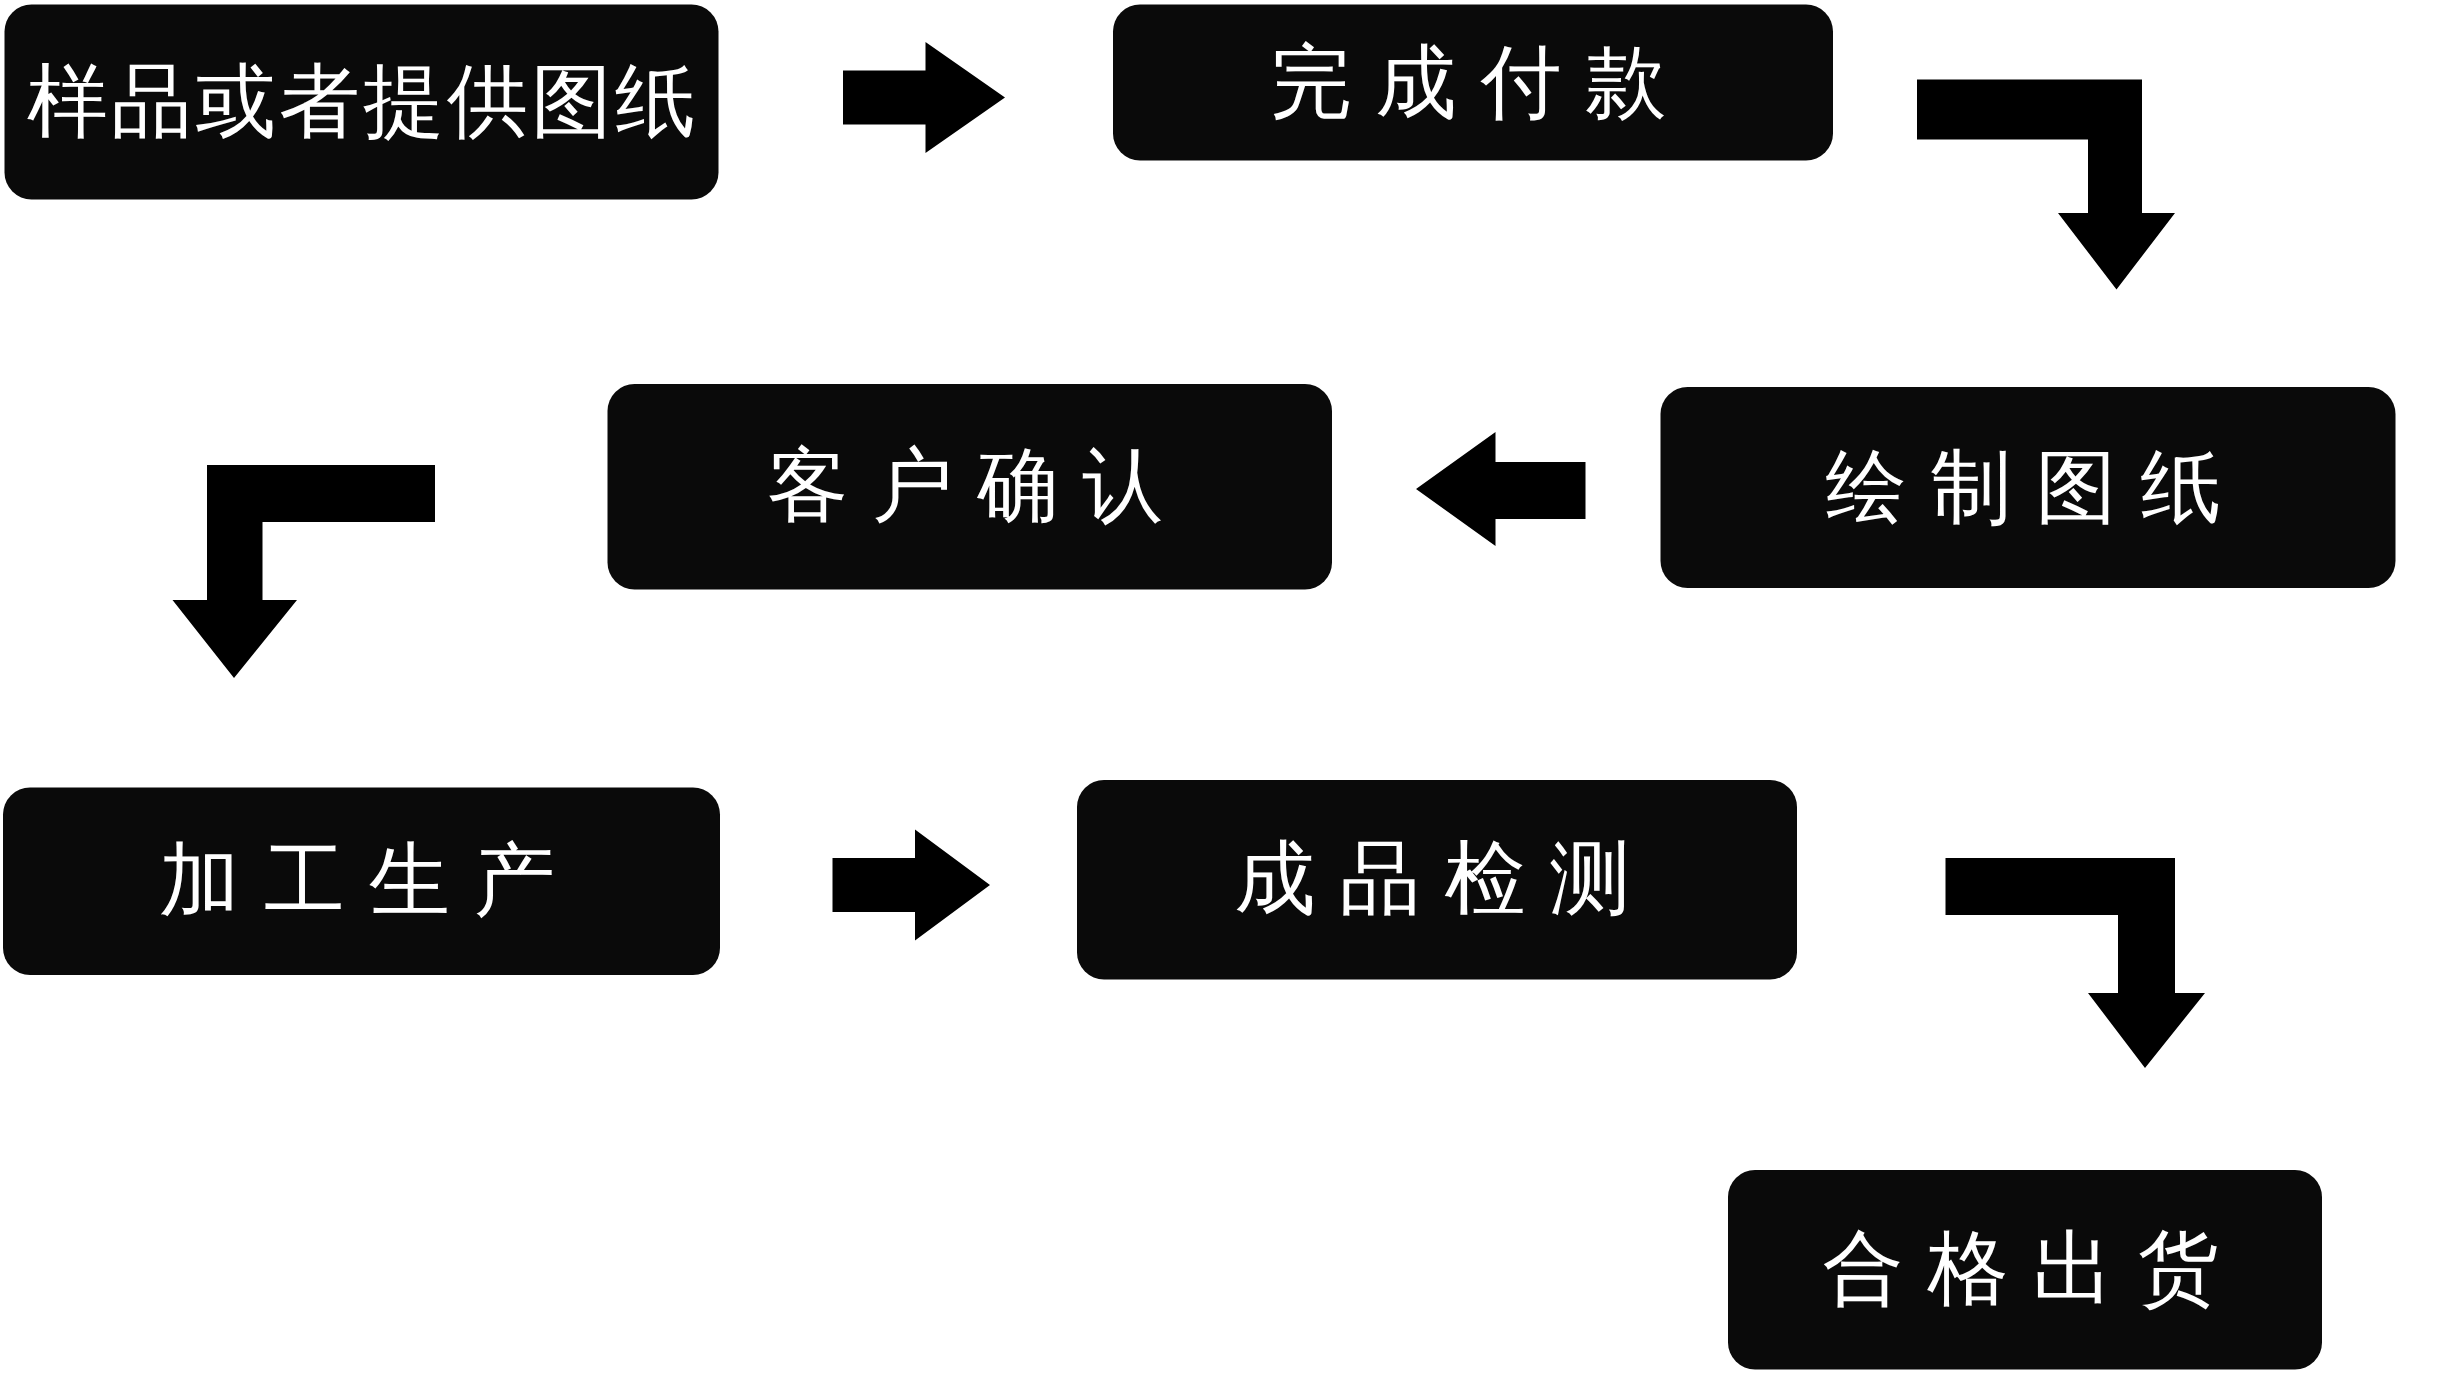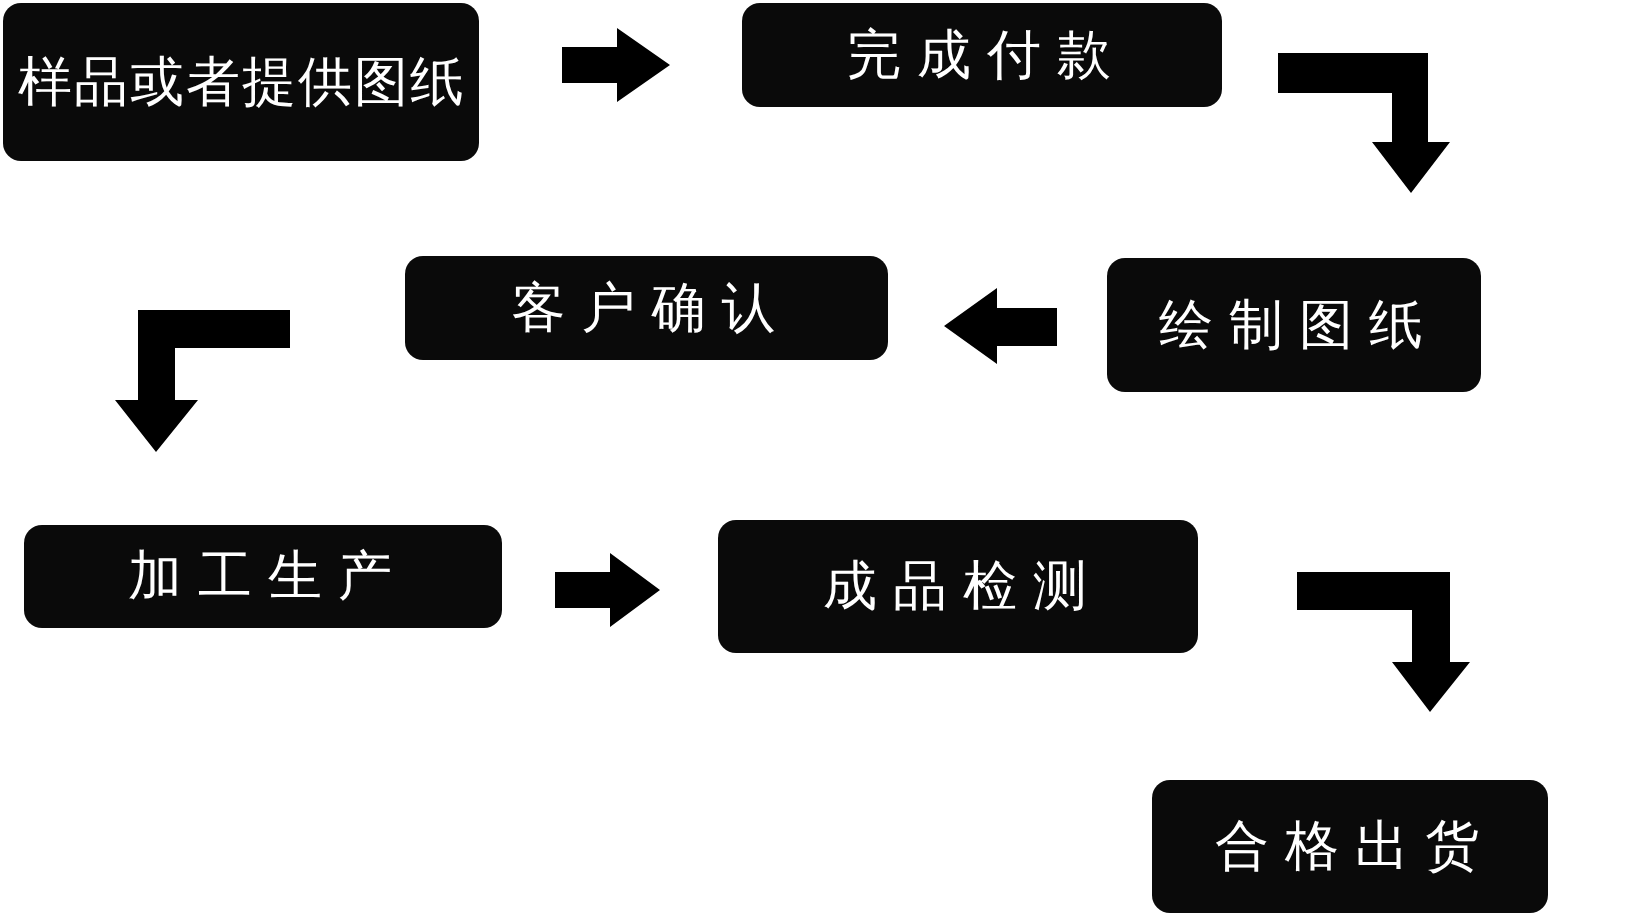--- a/index.html
+++ b/index.html
@@ -50,27 +50,27 @@
 
   <svg class="arrow-layer" viewBox="0 0 1634 916">
     <polygon points="562,47 617,47 617,28 670,65 617,102 617,83 562,83" fill="#000000"></polygon>
     <polygon points="1278,53 1428,53 1428,142 1450,142 1411,193 1372,142 1392,142 1392,93 1278,93" fill="#000000"></polygon>
     <polygon points="944,326 997,288 997,308 1057,308 1057,346 997,346 997,364" fill="#000000"></polygon>
     <polygon points="290,310 290,348 175,348 175,400 198,400 156,452 115,400 138,400 138,310" fill="#000000"></polygon>
     <polygon points="555,572 610,572 610,553 660,590 610,627 610,608 555,608" fill="#000000"></polygon>
     <polygon points="1297,572 1450,572 1450,662 1470,662 1430,712 1392,662 1412,662 1412,610 1297,610" fill="#000000"></polygon>
   </svg>
 
-  <div class="node ls-tight" style="left:3px; top:3px; width:476px; height:158px;">样品或者提供图纸</div>
+  <div class="node ls-tight" style="left:3px; top:3px; width:476px; height:130px;">样品或者提供图纸</div>
 
   <div class="node" style="left:742px; top:3px; width:480px; height:104px;">完成付款</div>
 
-  <div class="node" style="left:1107px; top:258px; width:374px; height:134px;">绘制图纸</div>
+  <div class="node" style="left:1107px; top:258px; width:490px; height:134px;">绘制图纸</div>
 
-  <div class="node" style="left:405px; top:256px; width:483px; height:104px;">客户确认</div>
+  <div class="node" style="left:405px; top:256px; width:483px; height:137px;">客户确认</div>
 
-  <div class="node" style="left:2px; top:525px; width:478px; height:103px;margin-left:22px;">加工生产</div>
+  <div class="node" style="left:2px; top:525px; width:478px; height:125px;">加工生产</div>
 
   <div class="node" style="left:718px; top:520px; width:480px; height:133px;">成品检测</div>
 
   <div class="node" style="left:1152px; top:780px; width:396px; height:133px;">合格出货</div>
 
 </div>
 
 </body></html>

